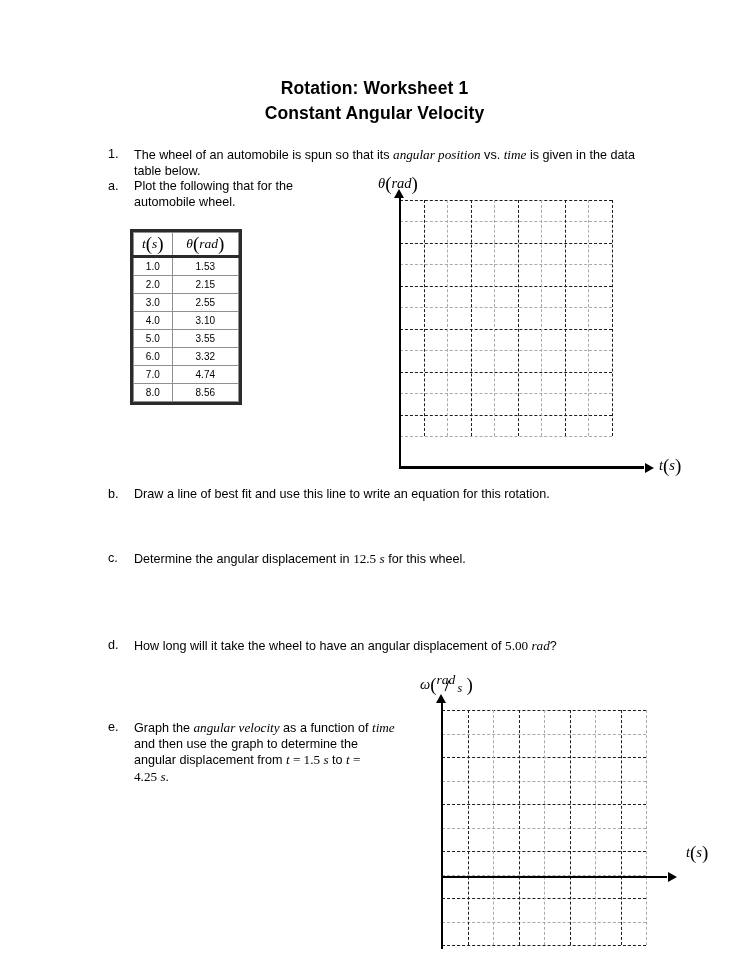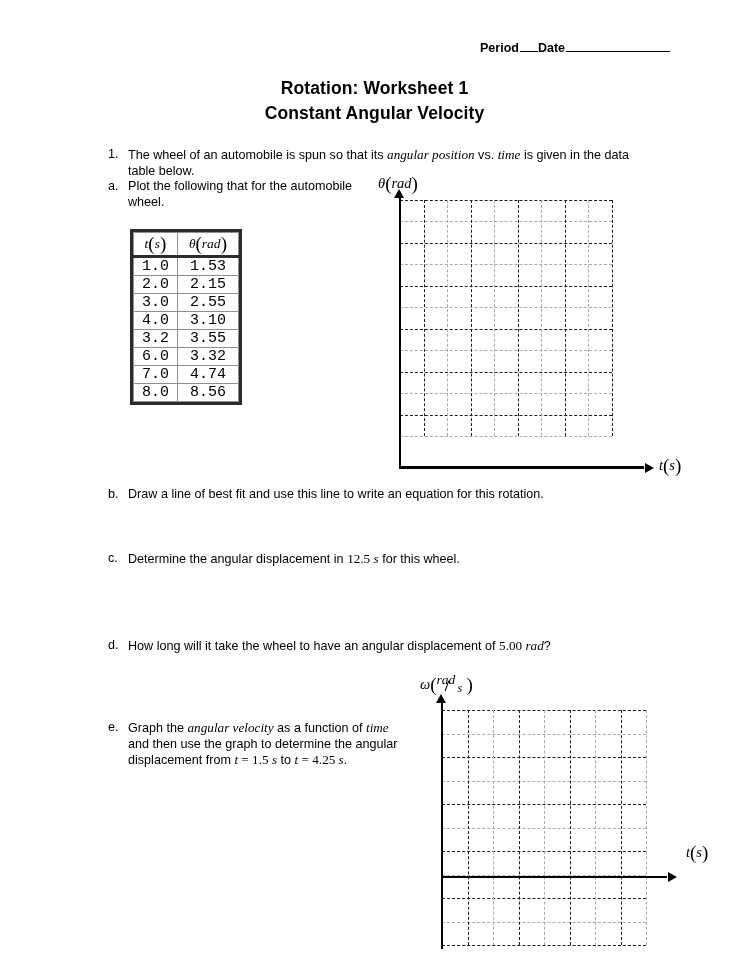--- a/index.html
+++ b/index.html
@@ -61,21 +61,21 @@
     line-height: 15.5px;
   }
   .qmark {
     position: absolute;
     left: 0;
     top: 0;
     width: 20px;
     text-align: left;
   }
   .qbody {
-    margin-left: 20px;
+    margin-left: 26px;
     display: block;
   }
   .it { font-family: "Liberation Serif", serif; font-style: italic; font-size: 13.2px; }
   .sr { font-family: "Liberation Serif", serif; font-style: normal; font-size: 13.2px; }
 
   #q1 { left: 108px; top: 147px; width: 545px; }
   #qa { left: 108px; top: 179px; width: 250px; }
   #qb { left: 108px; top: 487px; width: 540px; }
   #qc { left: 108px; top: 551px; width: 540px; }
   #qd { left: 108px; top: 638px; width: 540px; }
@@ -105,22 +105,22 @@
     padding: 0;
   }
   #datatable th {
     font-style: italic;
     font-weight: normal;
     height: 22px;
     border-bottom: 3px solid #2b2b2b;
     font-size: 13.5px;
   }
   #datatable td {
-    font-family: Liberation Mono, monospace;
-    font-size: 15px;
+    font-family: Liberation Sans, sans-serif;
+    font-size: 10px;
     font-style: normal;
     height: 17px;
   }
   .mathvar { font-style: italic; }
 
   
   .graph { position: absolute; }
   .gline {
     position: absolute;
     background: none;
@@ -197,26 +197,20 @@
     position: absolute;
     left: 21px; top: 7px;
     font-size: 12px;
     font-style: italic;
   }
 </style>
 </head>
 <body>
 
 <div id="nameblock">
-  <div class="fieldrow">
-    <span class="fieldlabel">Period</span>
-    <span class="fieldrule short"></span>
-    <span class="fieldlabel">Date</span>
-    <span class="fieldrule mid"></span>
-  </div>
 </div>
 
 <div class="title" id="title1">Rotation: Worksheet 1</div>
 <div class="title" id="title2">Constant Angular Velocity</div>
 
 <div class="qitem" id="q1">
   <span class="qmark">1.</span>
   <span class="qbody"><span>The wheel of an automobile is spun so that its </span><span class="it">angular position</span><span> vs. </span><span class="it">time</span><span> is given in the data table below.</span></span>
 </div>
 
@@ -244,21 +238,21 @@
         </tr>
         <tr>
           <td>3.0</td>
           <td>2.55</td>
         </tr>
         <tr>
           <td>4.0</td>
           <td>3.10</td>
         </tr>
         <tr>
-          <td>3.2</td>
+          <td>5.0</td>
           <td>3.55</td>
         </tr>
         <tr>
           <td>6.0</td>
           <td>3.32</td>
         </tr>
         <tr>
           <td>7.0</td>
           <td>4.74</td>
         </tr>

